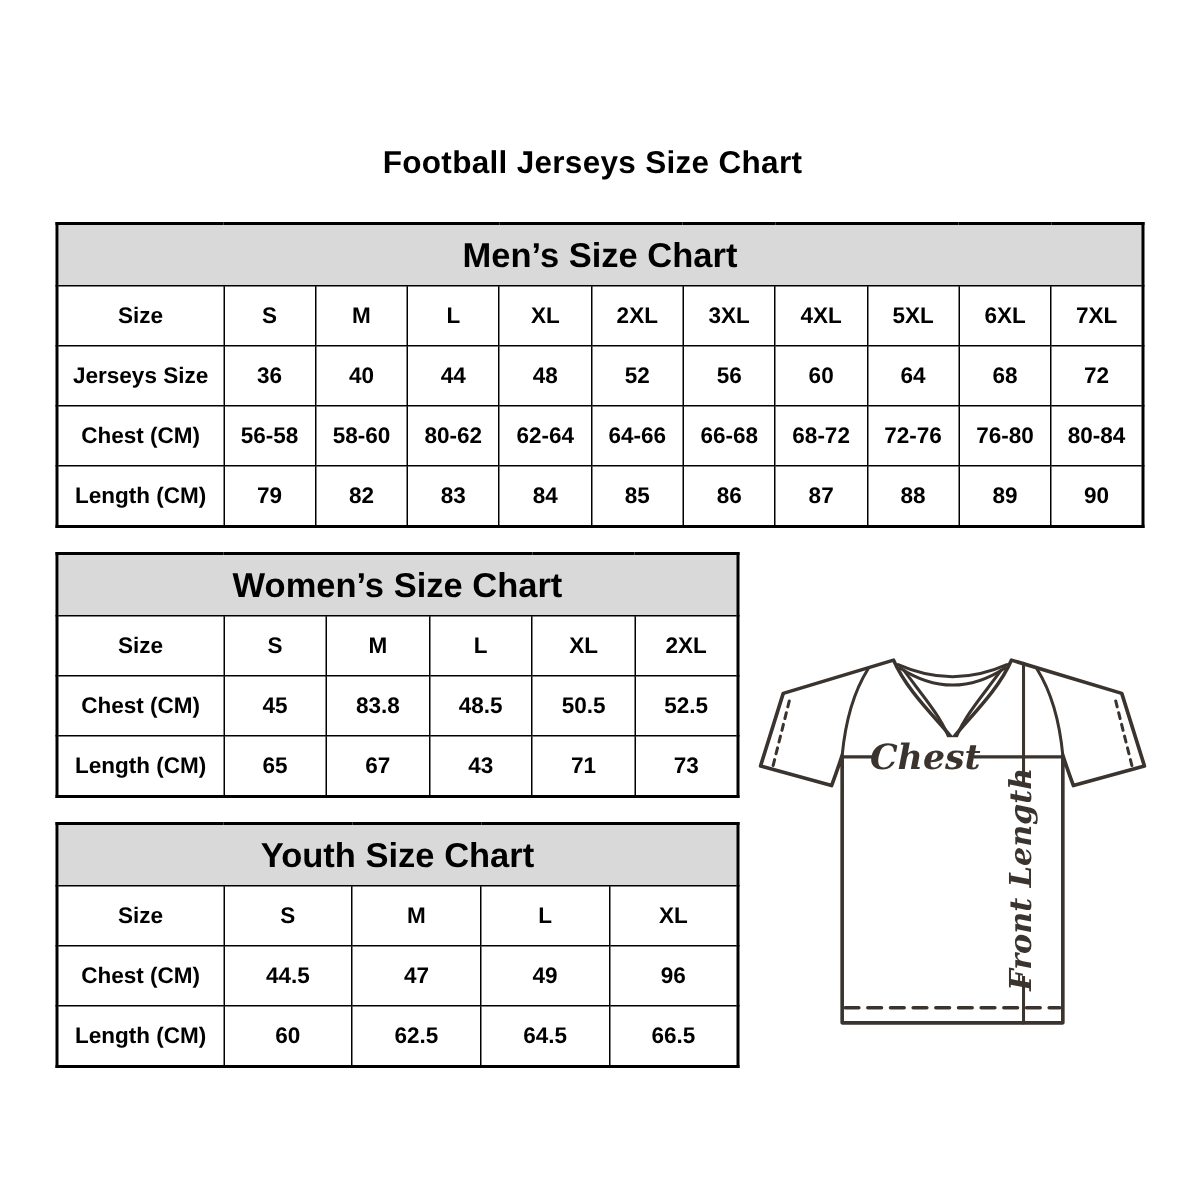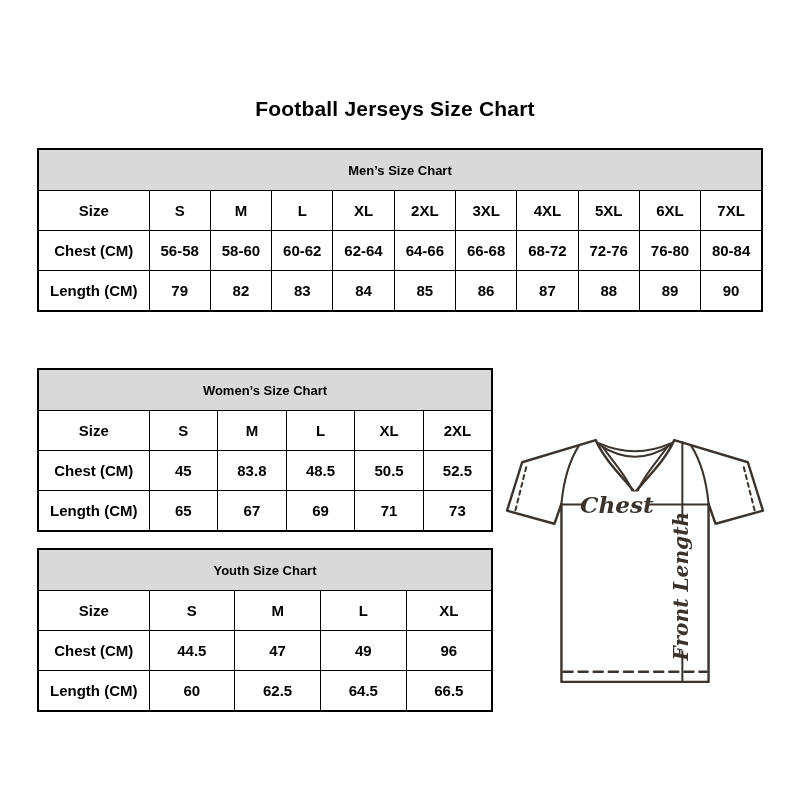--- a/index.html
+++ b/index.html
@@ -36,21 +36,21 @@
     vertical-align: middle;
     font-weight: bold;
     font-size: 15px;
     height: 39px;
     padding: 0;
     overflow: hidden;
     white-space: nowrap;
   }
   .size-table th.table-title {
     background: var(--header-bg);
-    font-size: 13px;
+    font-size: 23px;
     height: 40px;
   }
   #men-table   { left: 37px; top: 148px; width: 726px; }
   #women-table { left: 37px; top: 368px; width: 456px; }
   #youth-table { left: 37px; top: 548px; width: 456px; }
   col.label-col { width: 111px; }
   .jersey-diagram {
     position: absolute;
     left: 502px; top: 434px;
     width: 266px; height: 254px;
@@ -95,24 +95,37 @@
         <td>L</td>
         <td>XL</td>
         <td>2XL</td>
         <td>3XL</td>
         <td>4XL</td>
         <td>5XL</td>
         <td>6XL</td>
         <td>7XL</td>
       </tr>
       <tr>
+        <th scope="row">Jerseys Size</th>
+        <td>36</td>
+        <td>40</td>
+        <td>44</td>
+        <td>48</td>
+        <td>52</td>
+        <td>56</td>
+        <td>60</td>
+        <td>64</td>
+        <td>68</td>
+        <td>72</td>
+      </tr>
+      <tr>
         <th scope="row">Chest (CM)</th>
         <td>56-58</td>
         <td>58-60</td>
-        <td>60-62</td>
+        <td>80-62</td>
         <td>62-64</td>
         <td>64-66</td>
         <td>66-68</td>
         <td>68-72</td>
         <td>72-76</td>
         <td>76-80</td>
         <td>80-84</td>
       </tr>
       <tr>
         <th scope="row">Length (CM)</th>
@@ -158,21 +171,21 @@
         <td>45</td>
         <td>83.8</td>
         <td>48.5</td>
         <td>50.5</td>
         <td>52.5</td>
       </tr>
       <tr>
         <th scope="row">Length (CM)</th>
         <td>65</td>
         <td>67</td>
-        <td>69</td>
+        <td>43</td>
         <td>71</td>
         <td>73</td>
       </tr>
     </tbody>
   </table>
 
 <table class="size-table" id="youth-table">
     <colgroup>
       <col class="label-col">
       <col>

